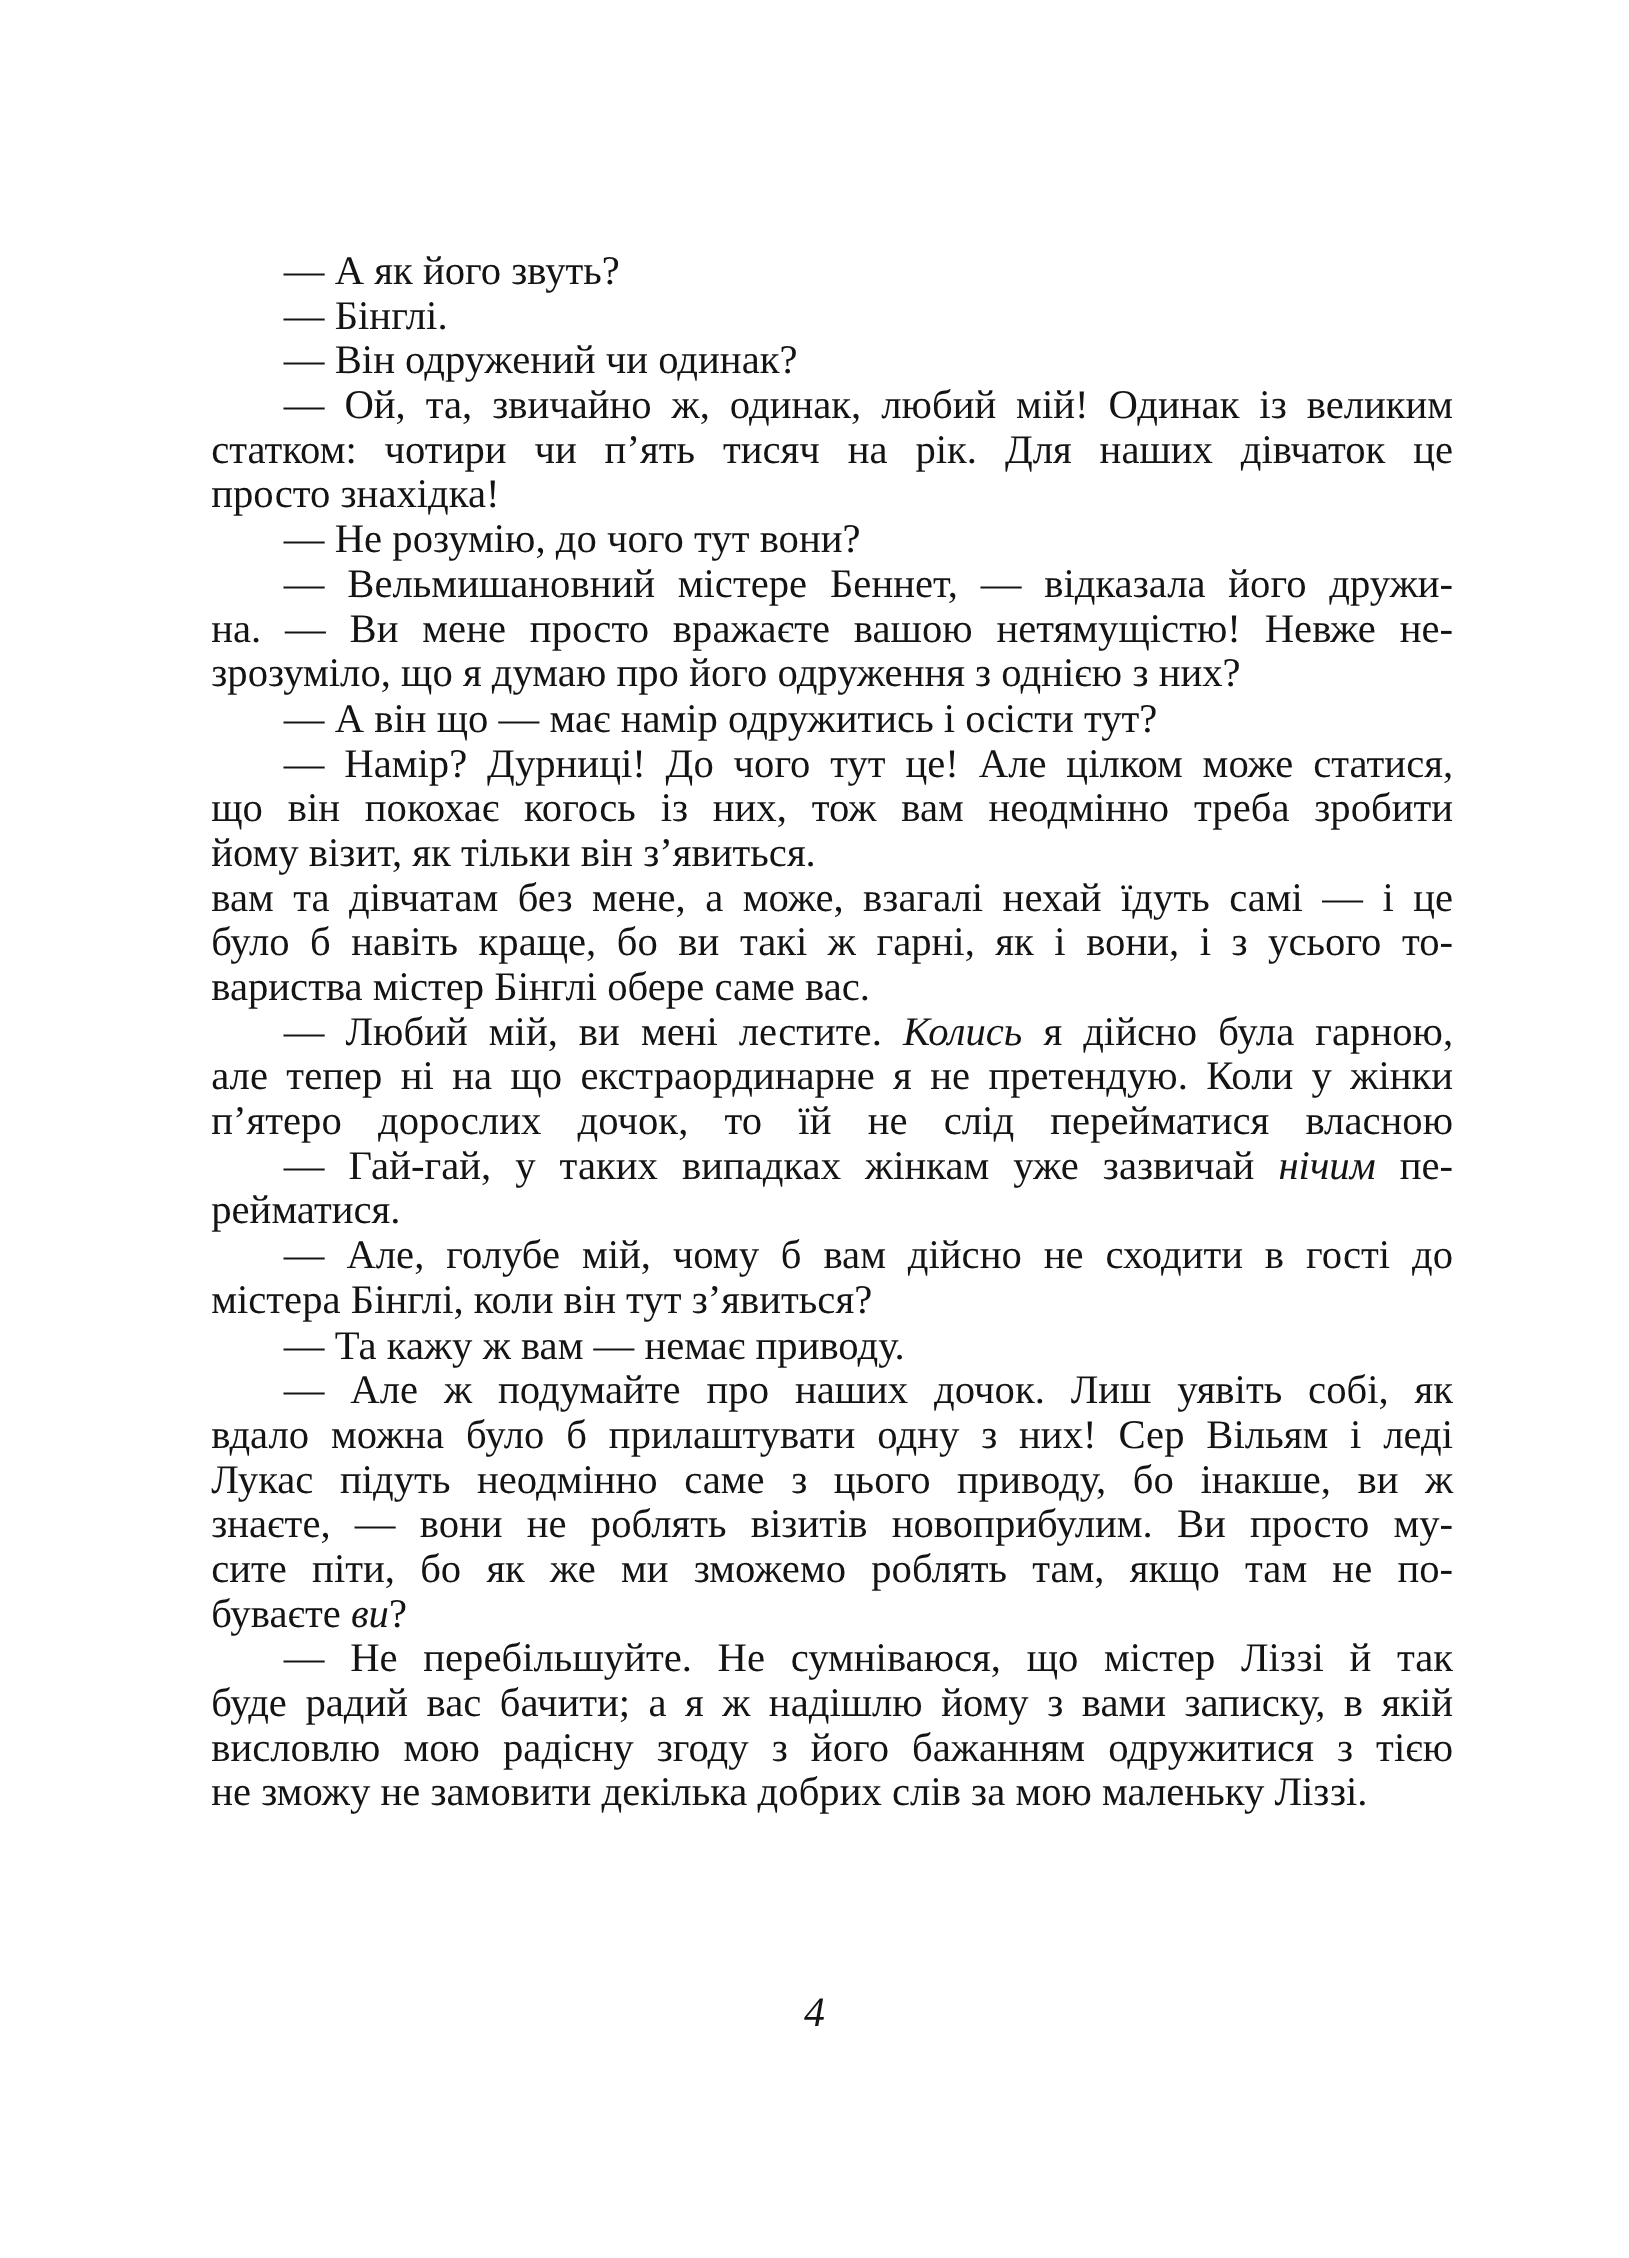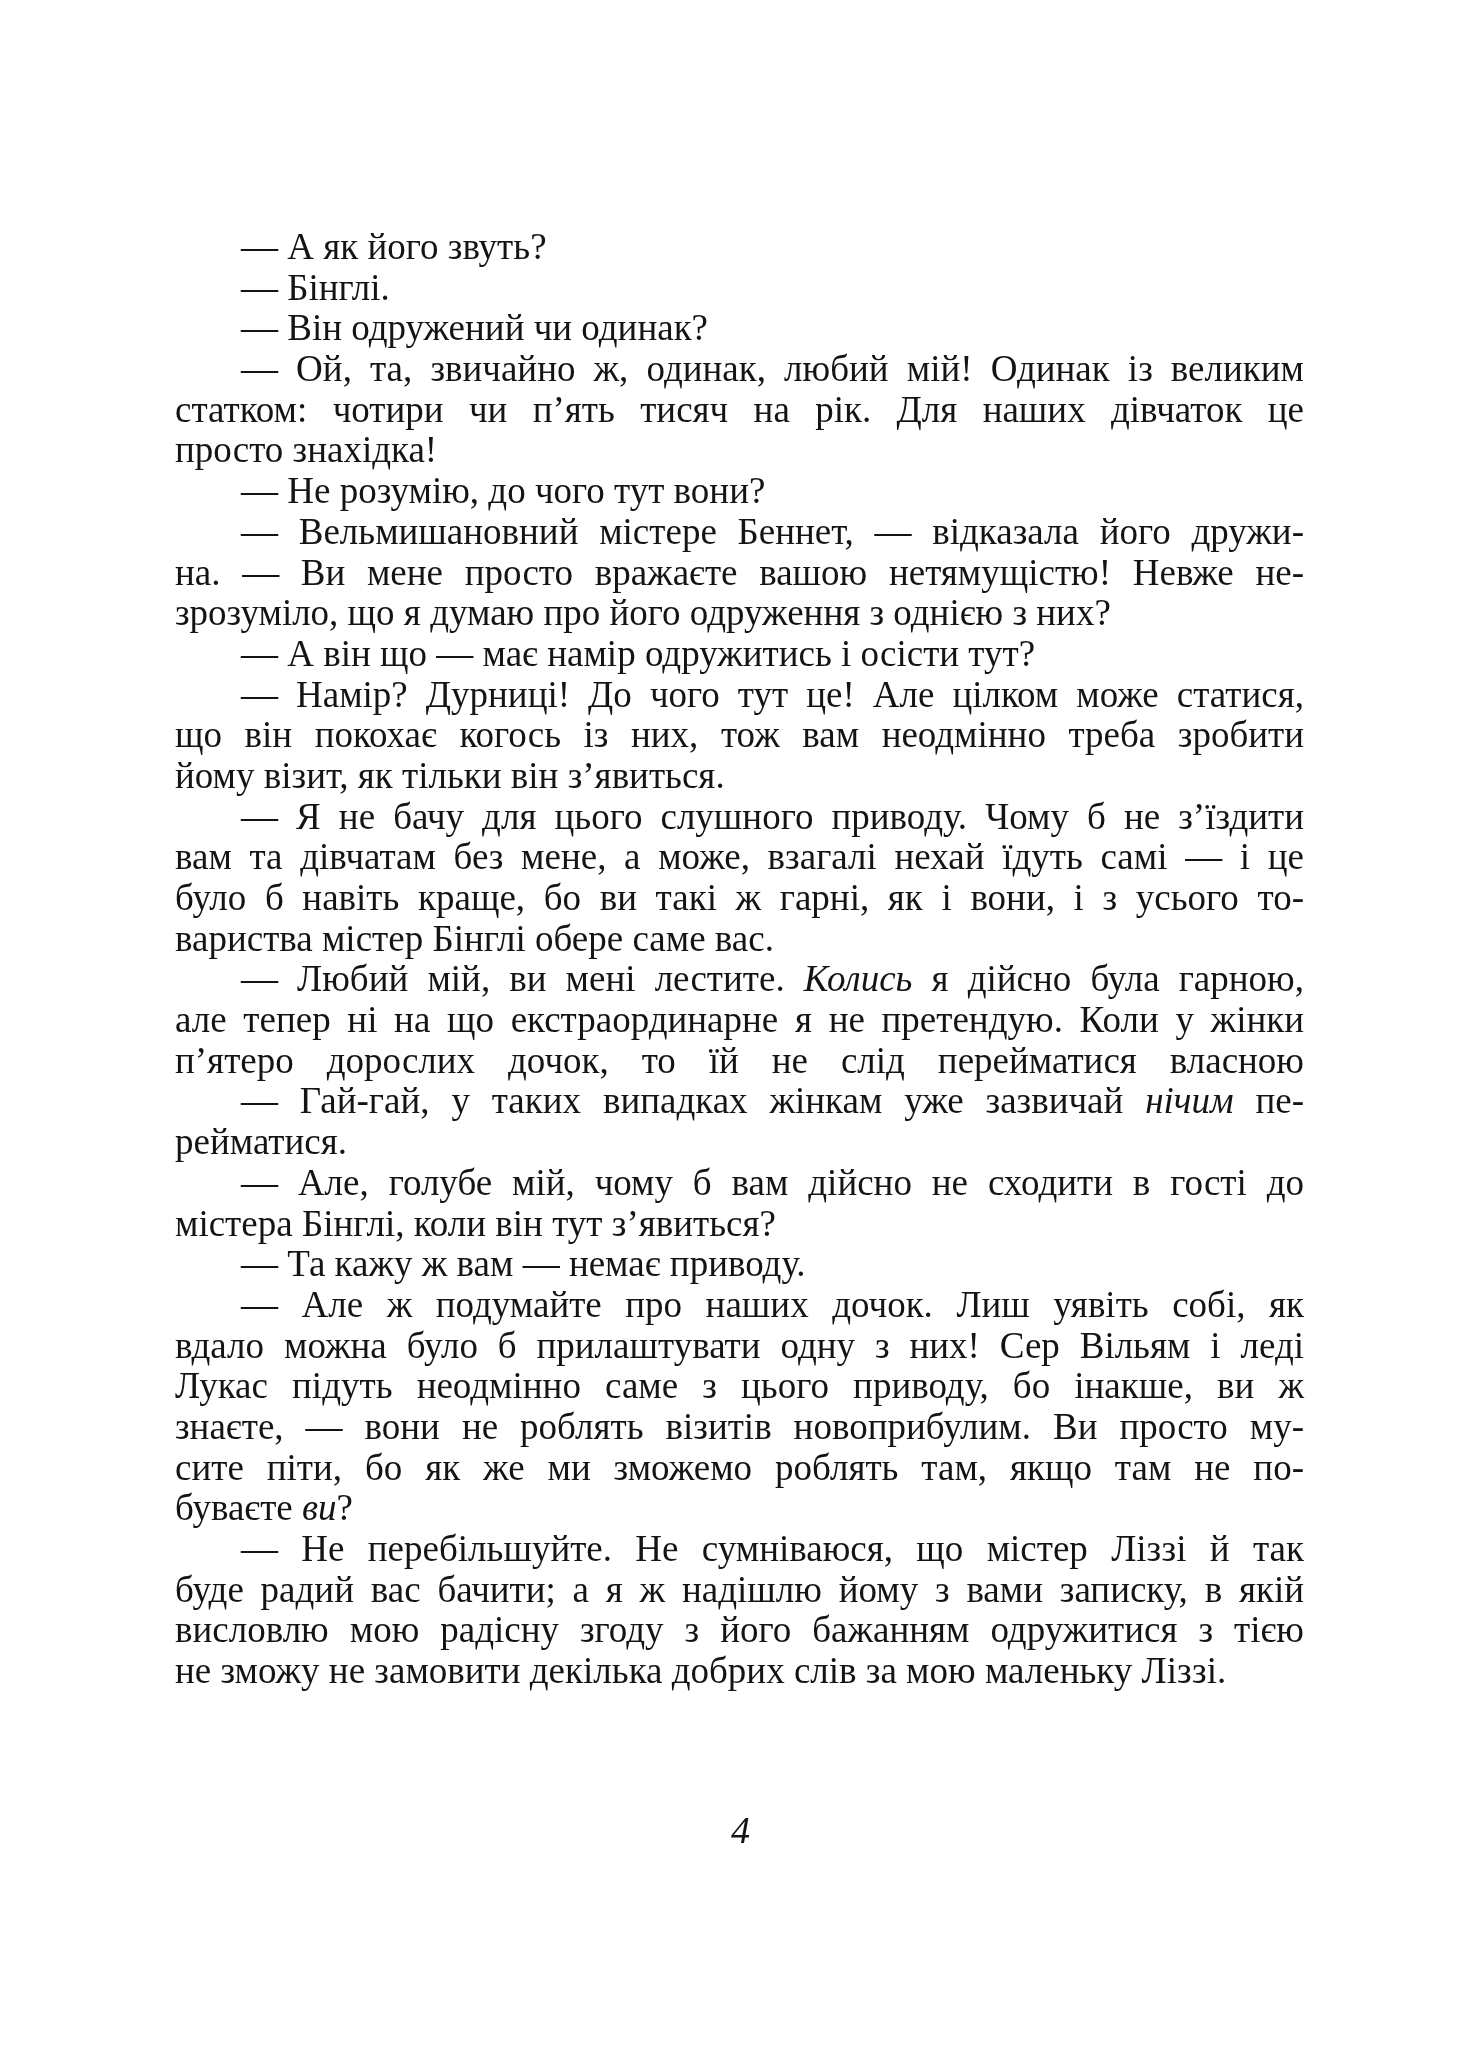--- a/index.html
+++ b/index.html
@@ -10,21 +10,21 @@
     body {
       width: 1481px;
       height: 2053px;
       position: relative;
       overflow: hidden;
       color: #141414;
       font-family: "Liberation Serif", "DejaVu Serif", serif;
     }
     .page-body {
       position: absolute;
-      left: 175px;
+      left: 192px;
       top: 227px;
       width: 1129px;
       font-size: 37px;
       line-height: 40.7px;
       text-align: justify;
       hyphens: none;
     }
     .line {
       display: block;
       white-space: nowrap;
@@ -78,21 +78,20 @@
     </div>
     <div class="paragraph-block">
       <span class="line indent last">— А він що — має намір одружитись і осісти тут?</span>
     </div>
     <div class="paragraph-block">
       <span class="line indent">— Намір? Дурниці! До чого тут це! Але цілком може статися,</span>
       <span class="line">що він покохає когось із них, тож вам неодмінно треба зробити</span>
       <span class="line last">йому візит, як тільки він з’явиться.</span>
     </div>
     <div class="paragraph-block">
-      <span class="line indent">— Я не бачу для цього слушного приводу. Чому б не з’їздити</span>
       <span class="line">вам та дівчатам без мене, а може, взагалі нехай їдуть самі — і це</span>
       <span class="line">було б навіть краще, бо ви такі ж гарні, як і вони, і з усього то-</span>
       <span class="line last">вариства містер Бінглі обере саме вас.</span>
     </div>
     <div class="paragraph-block">
       <span class="line indent"><span>— Любий мій, ви мені лестите. </span><em>Колись</em><span> я дійсно була гарною,</span></span>
       <span class="line">але тепер ні на що екстраординарне я не претендую. Коли у жінки</span>
       <span class="line">п’ятеро дорослих дочок, то їй не слід перейматися власною</span>
     </div>
     <div class="paragraph-block">

